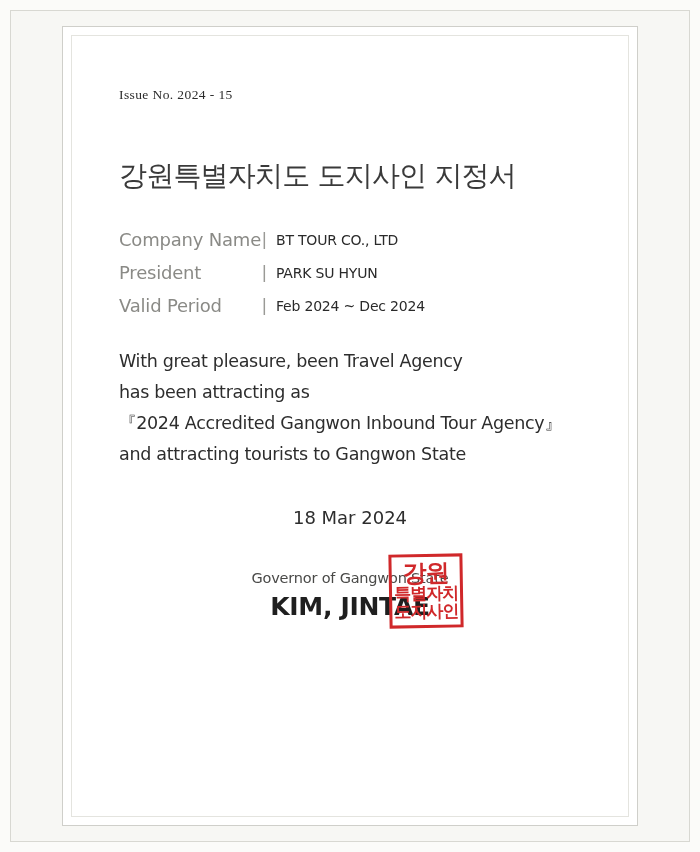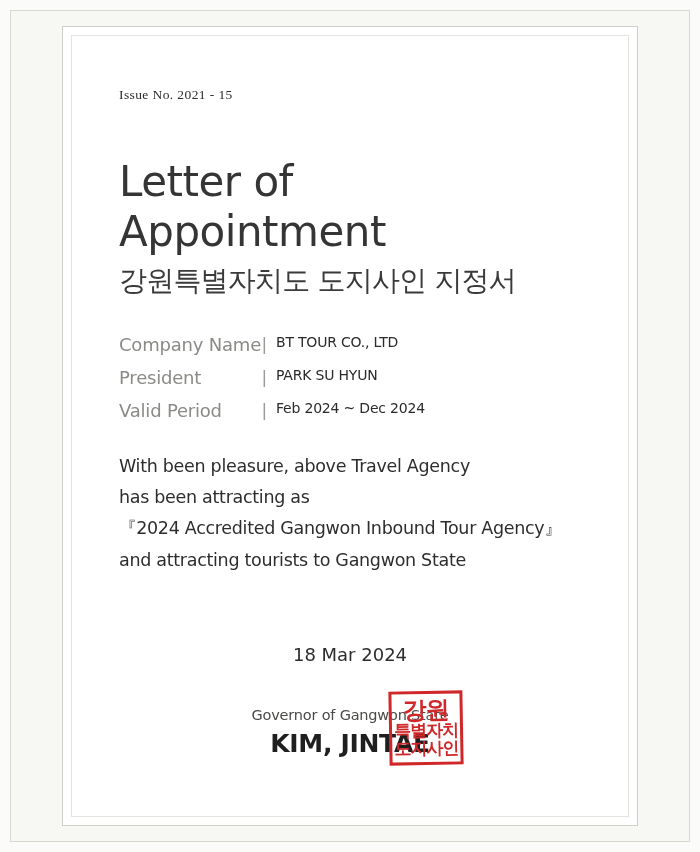--- a/index.html
+++ b/index.html
@@ -80,21 +80,21 @@
     color: #3a3a3a;
     letter-spacing: -0.8px;
     margin: 6px 0 34px 0;
     font-family: "DejaVu Sans", sans-serif;
   }
   .fields {
     margin-bottom: 30px;
   }
   .field-row {
     display: flex;
-    align-items: flex-start;
+    align-items: center;
     margin-bottom: 12px;
   }
   .field-label {
     width: 143px;
     font-size: 18px;
     color: #8a8a86;
     font-family: "DejaVu Sans", sans-serif;
     letter-spacing: -0.2px;
   }
   .field-sep {
@@ -115,21 +115,21 @@
     font-size: 17.5px;
     line-height: 1.78;
     color: #2d2d2d;
     font-family: "DejaVu Sans", sans-serif;
     letter-spacing: -0.3px;
   }
   .date {
     text-align: center;
     font-size: 18px;
     color: #2d2d2d;
-    margin-top: 68px;
+    margin-top: 36px;
     font-family: "DejaVu Sans", sans-serif;
   }
   .signature-block {
     position: relative;
     text-align: center;
     margin-top: 42px;
   }
   .signer-title {
     font-size: 14.5px;
     color: #4a4a48;
@@ -182,26 +182,22 @@
 <body>
 
 <div class="certificate">
   <div class="outer-frame"></div>
 
   <div class="inner-panel">
     <div class="inner-hairline"></div>
 
     <div class="content">
 
-      <div class="issue-no">Issue No. 2021 - 15</div>
-
-      <div class="title">
-        <div>Letter of</div>
-        <div>Appointment</div>
-      </div>
+      <div class="issue-no">Issue No. 2024 - 15</div>
+
 
       <div class="subtitle">강원특별자치도 도지사인 지정서</div>
 
       <div class="fields">
 
         <div class="field-row">
           <div class="field-label">Company Name</div>
           <div class="field-sep">|</div>
           <div class="field-value">BT TOUR CO., LTD</div>
         </div>
@@ -214,21 +210,21 @@
 
         <div class="field-row">
           <div class="field-label">Valid Period</div>
           <div class="field-sep">|</div>
           <div class="field-value">Feb 2024 ~ Dec 2024</div>
         </div>
 
       </div>
 
       <div class="body-text">
-        <div class="body-line">With been pleasure, above Travel Agency</div>
+        <div class="body-line">With great pleasure, been Travel Agency</div>
         <div class="body-line">has been attracting as</div>
         <div class="body-line">『2024 Accredited Gangwon Inbound Tour Agency』</div>
         <div class="body-line">and attracting tourists to Gangwon State</div>
       </div>
 
       <div class="date">18 Mar 2024</div>
 
       <div class="signature-block">
         <div class="signer-title">Governor of Gangwon State</div>
         <div class="signer-name">KIM, JINTAE</div>

